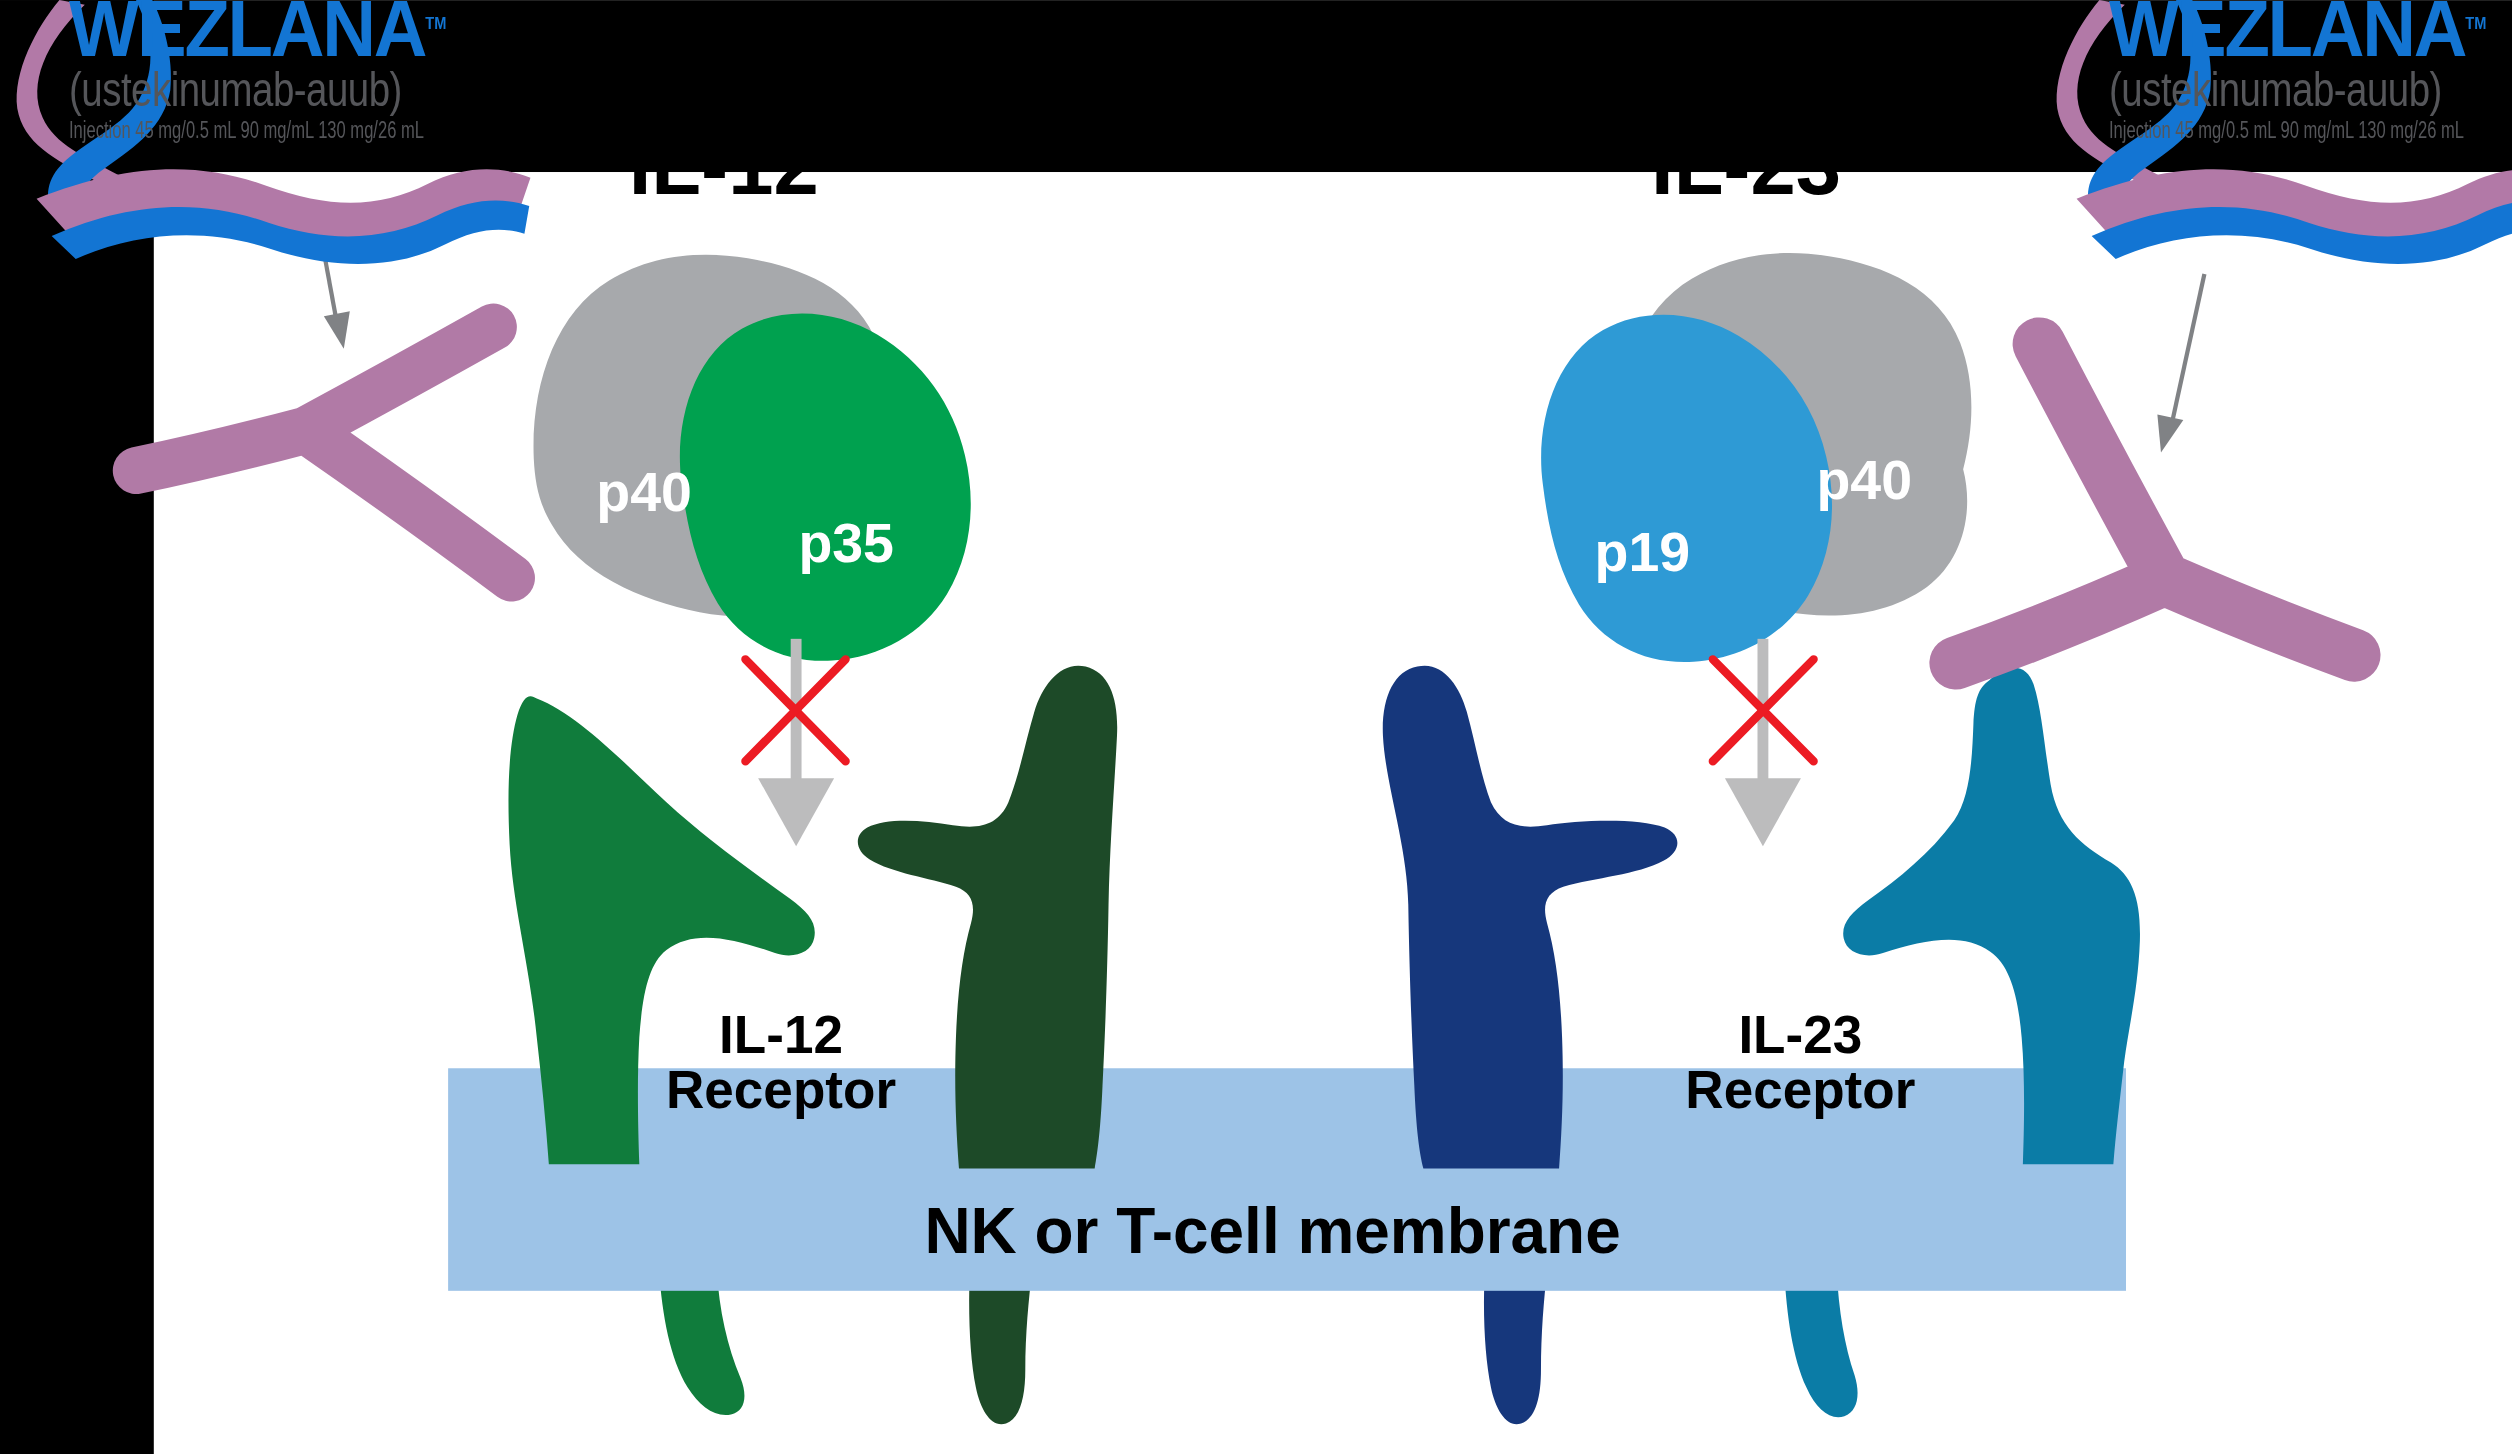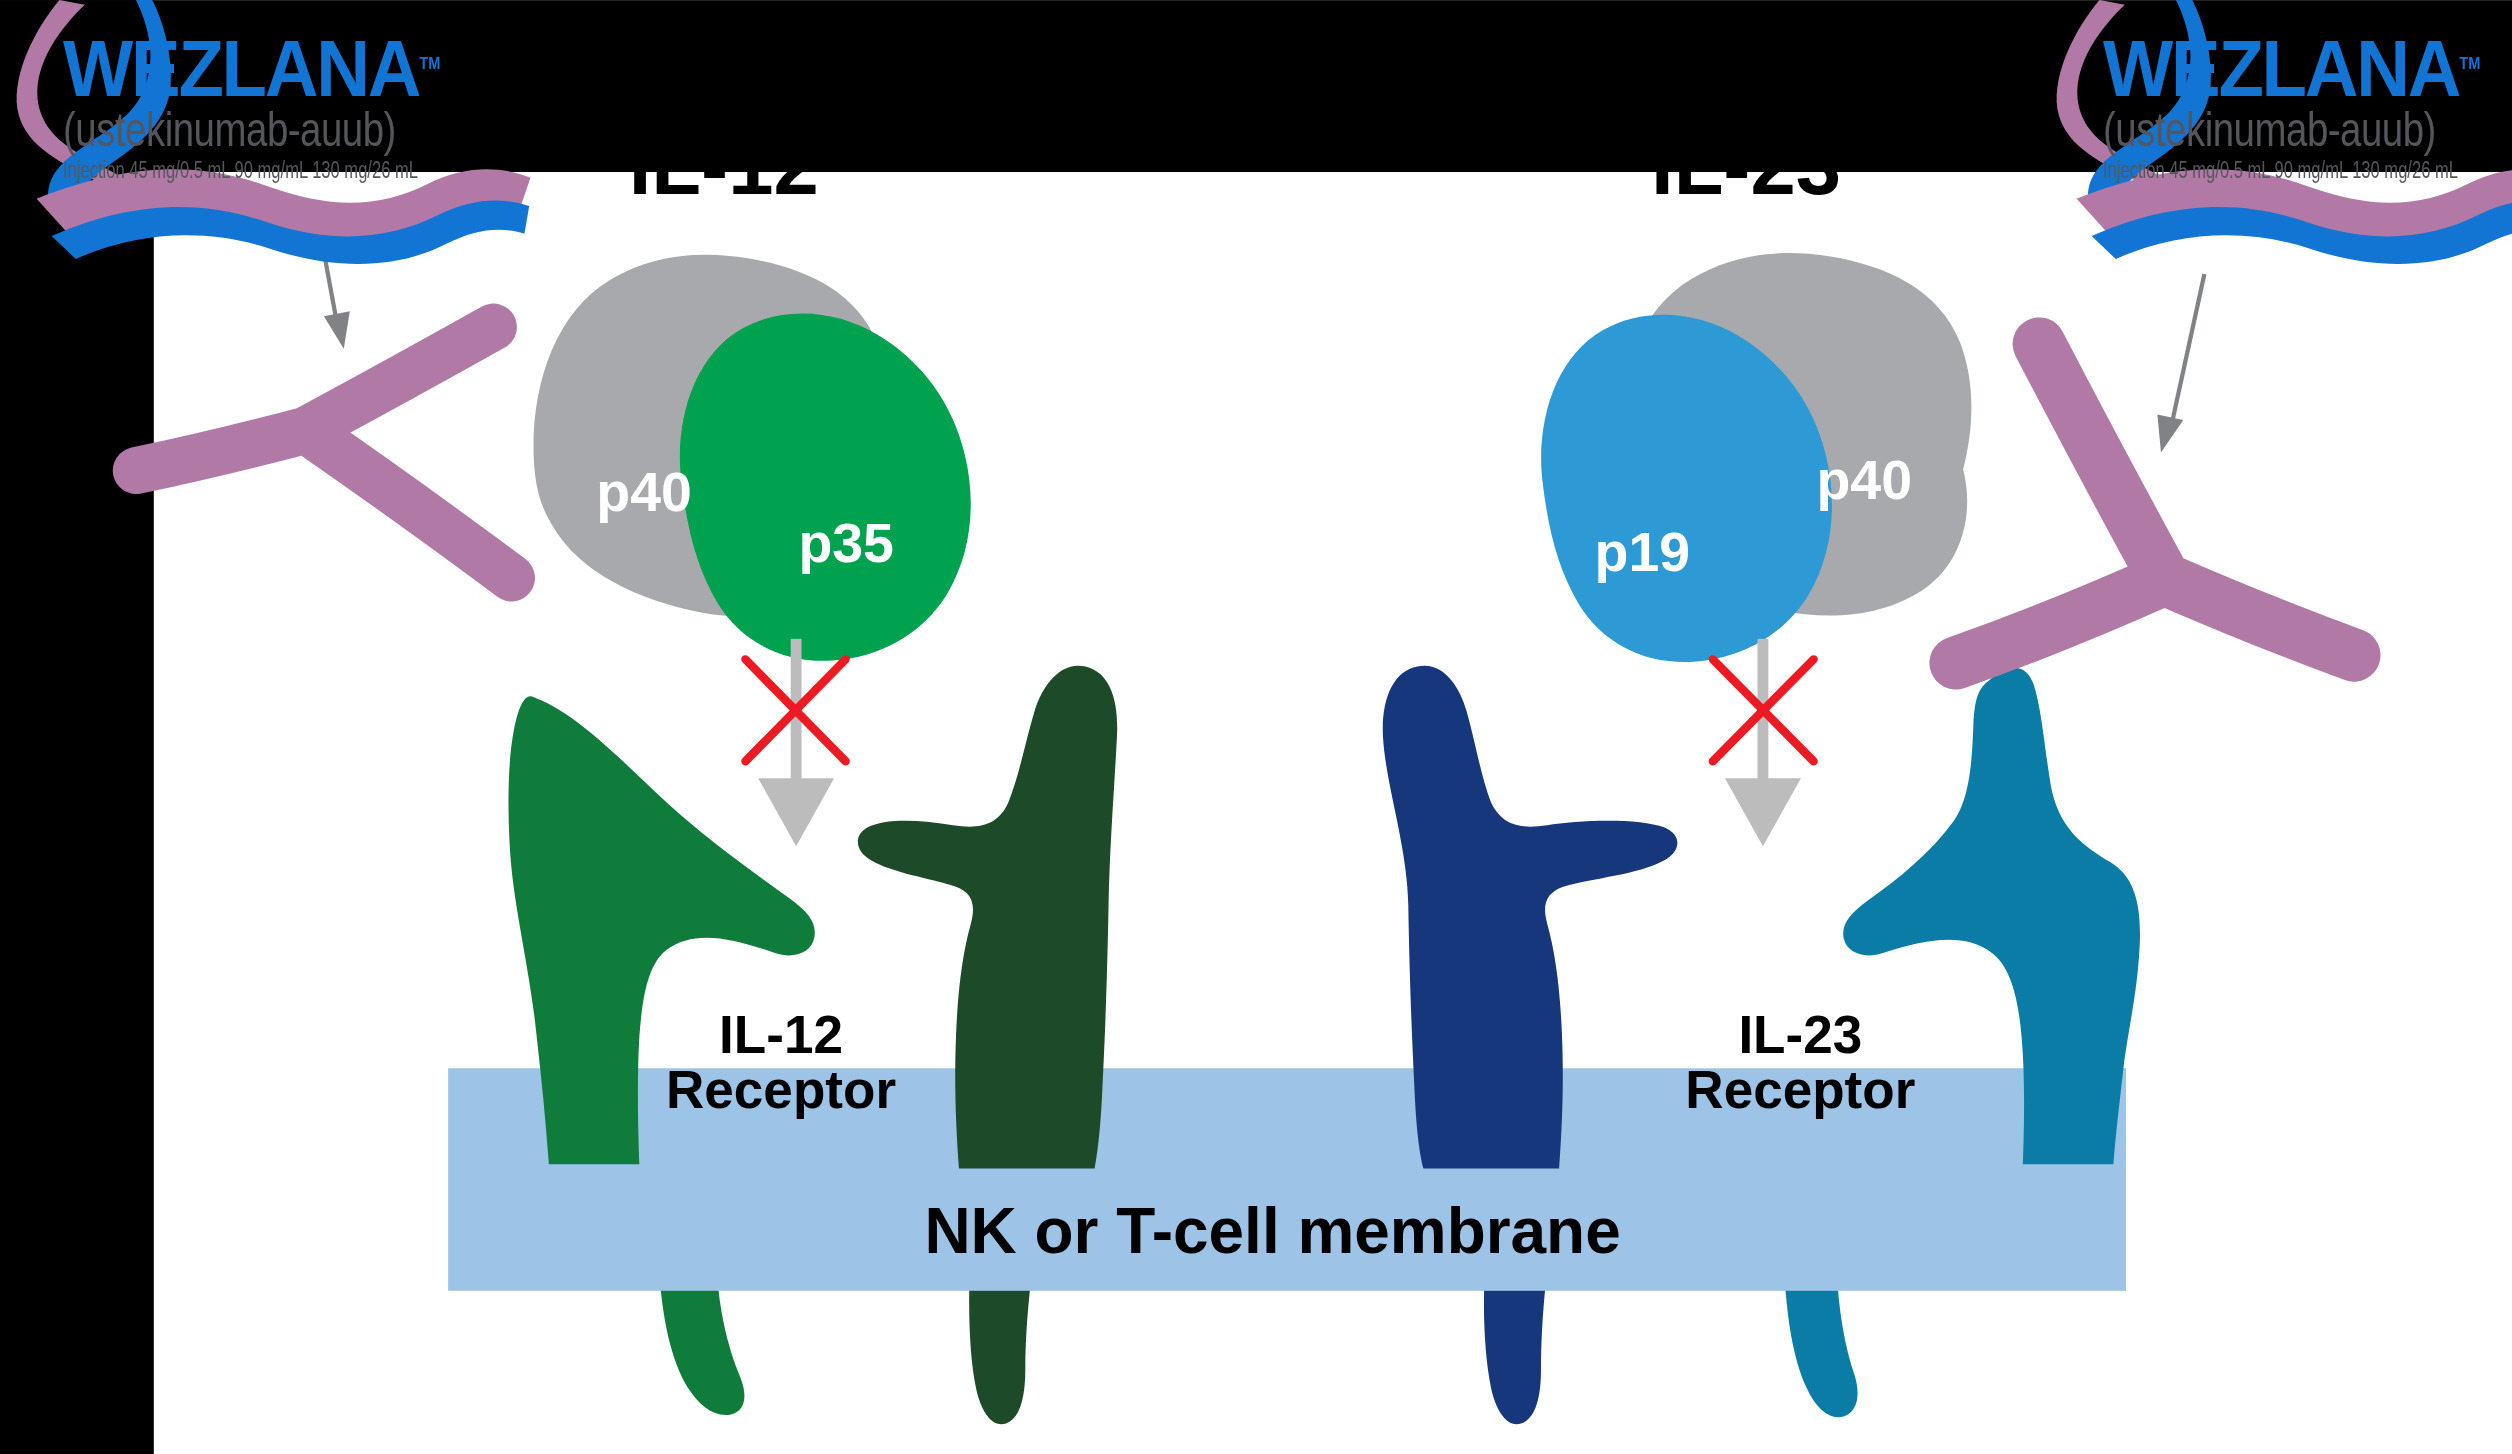--- a/index.html
+++ b/index.html
@@ -1,21 +1,21 @@
 <!DOCTYPE html>
 <html style="font-size:9.7px"><head>
 <meta charset="utf-8">
 <style>
   html,body{margin:0;padding:0;background:#ffffff;}
   #stage{position:relative;width:2512px;height:1455px;background:#ffffff;overflow:hidden;
          font-family:"Liberation Sans","DejaVu Sans",sans-serif;}
   #stage svg.main{position:absolute;left:0;top:0;}
   .logo{position:absolute;width:579px;height:265px;}
   .logo .ribbon{position:absolute;left:0;top:0;}
-  .logo .textblock{position:absolute;left:69px;top:0;white-space:nowrap;margin-top:40px;}
+  .logo .textblock{position:absolute;left:75px;top:0;white-space:nowrap;}
   .logo .brandline{font-weight:bold;font-size:80px;line-height:57px;letter-spacing:-2.4px;
         color:#1375D3;transform:scaleX(0.93);transform-origin:left top;display:inline-block;height:60px;}
   .logo .tm{font-size:15.7px;letter-spacing:0;vertical-align:top;position:relative;top:-4.8px;}
   .logo .generic{display:inline-block;transform:scaleX(0.8);transform-origin:left top;
         font-size:48px;font-weight:500;color:#55565A;letter-spacing:-0.6px;line-height:51px;margin-top:3.6px;}
   .logo .dosage{display:inline-block;transform:scaleX(0.72);transform-origin:left top;
         font-size:23px;font-weight:500;color:#55565A;letter-spacing:0;line-height:24px;margin-top:3.6px;}
 </style>
 </head>
 <body>

